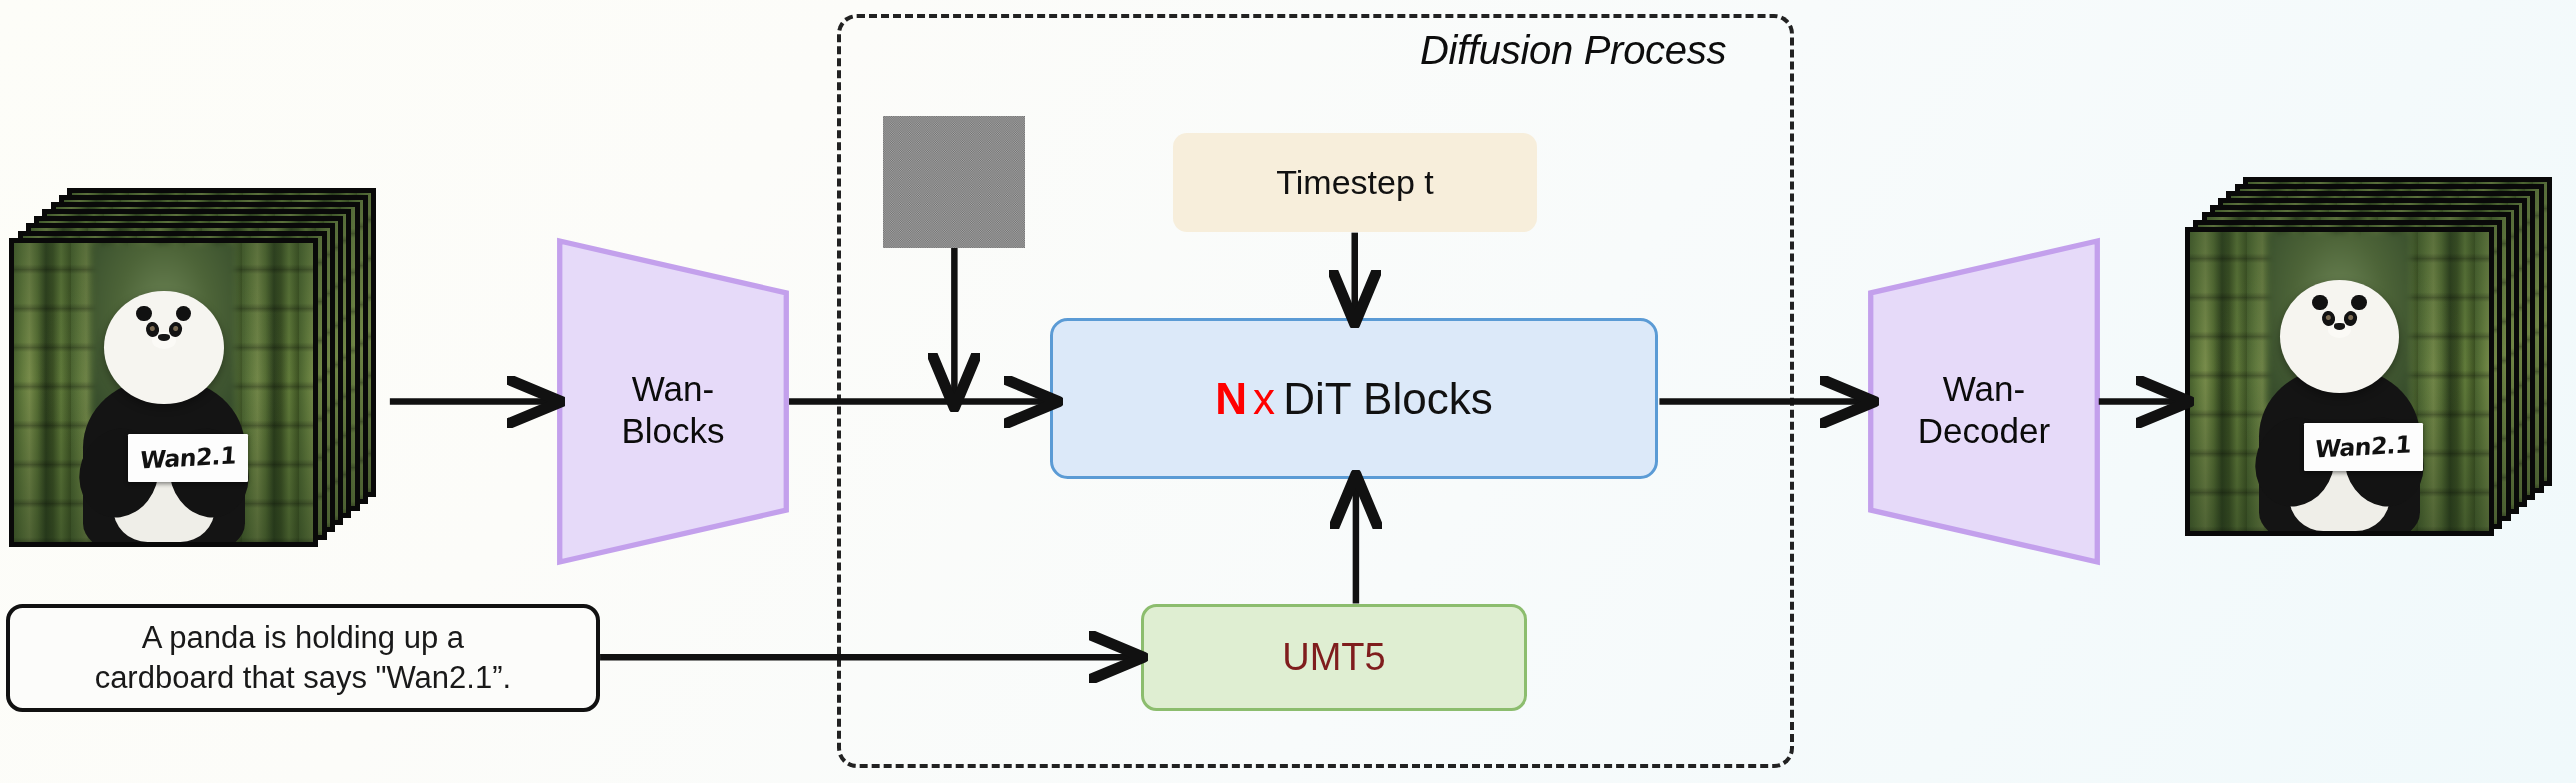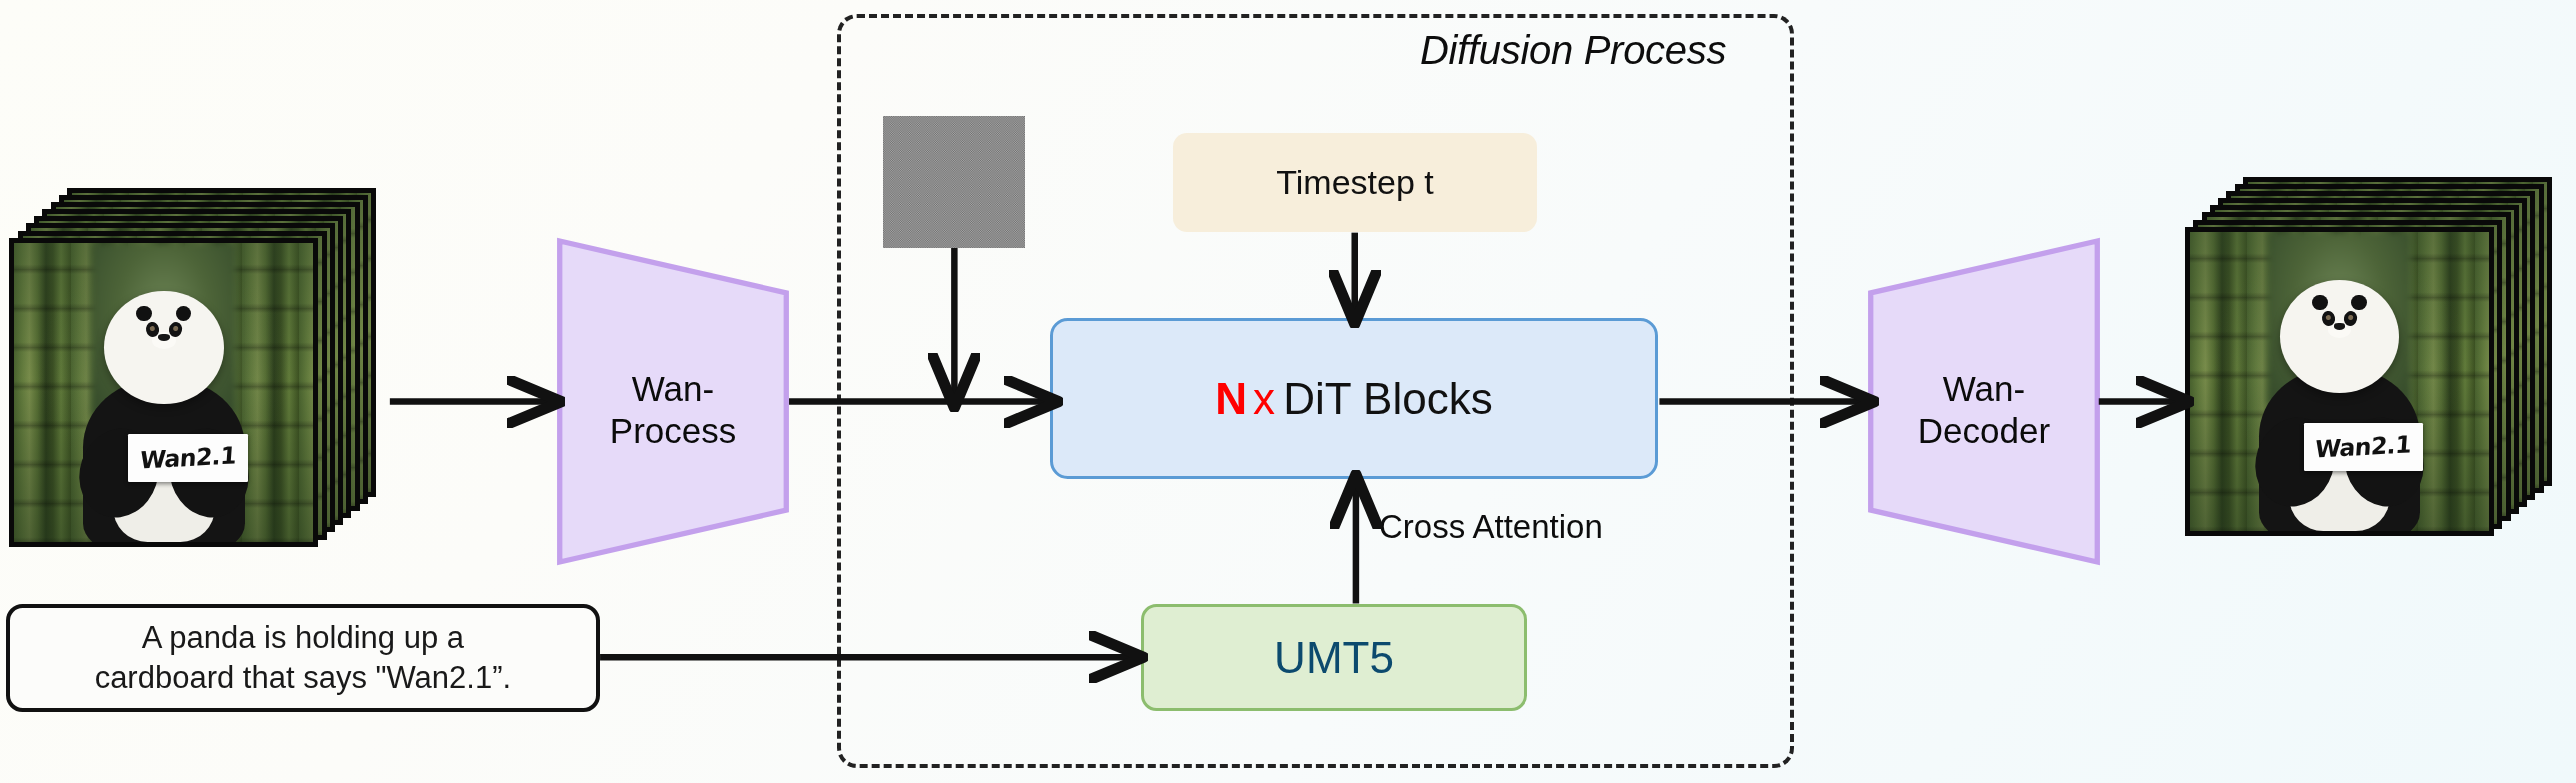--- a/index.html
+++ b/index.html
@@ -120,21 +120,21 @@
   .ts-box{
     left:1173px;top:133px;width:364px;height:99px;
     background:#f7eedb;border:none;border-radius:14px;
   }
   .ts-label{font-size:34px;color:#111;}
 
   .umt5-box{
     left:1141px;top:604px;width:386px;height:107px;
     background:#dfeed2;border:3px solid #8cbd6e;border-radius:15.4px;
   }
-  .umt5-label{font-size:44px;color:#0c4a6e;}
+  .umt5-label{font-size:38px;color:#7f1d1d;}
 
   .prompt-box{
     left:5.9px;top:604px;width:594px;height:108px;
     background:#fcfcfa;border:4.1px solid #111;border-radius:16.5px;
     padding:0 15.4px;
   }
   .prompt-label{font-size:31px;line-height:1.28;color:#191919;}
 
   
   .xattn{
@@ -226,21 +226,21 @@
       </div>
     </div>
   </div>
 
   <div class="trap" style="left:555px;top:236px;width:236px;height:331px;">
     <svg width="236" height="331" viewBox="0 0 400 560">
       <polygon points="8,8 392,96 392,464 8,552" fill="#e6daf9" stroke="#c3a0ec" stroke-width="9"></polygon>
     </svg>
     <div class="lbl">
       <div>Wan-</div>
-      <div>Process</div>
+      <div>Blocks</div>
     </div>
   </div>
 
   <div class="abs noise"></div>
 
   <div class="rbox ts-box">
     <span class="ts-label">Timestep t</span>
   </div>
 
   <div class="rbox dit-box">
@@ -251,21 +251,20 @@
     <span class="umt5-label">UMT5</span>
   </div>
 
   <div class="rbox prompt-box">
     <span class="prompt-label">
       <span>A panda is holding up a</span><br>
       <span>cardboard that says "Wan2.1”.</span>
     </span>
   </div>
 
-  <div class="abs xattn">Cross Attention</div>
 
   <div class="trap" style="left:1866px;top:236px;width:236px;height:331px;">
     <svg width="236" height="331" viewBox="0 0 400 560">
       <polygon points="8,96 392,8 392,552 8,464" fill="#e6daf9" stroke="#c3a0ec" stroke-width="9"></polygon>
     </svg>
     <div class="lbl">
       <div>Wan-</div>
       <div>Decoder</div>
     </div>
   </div>

